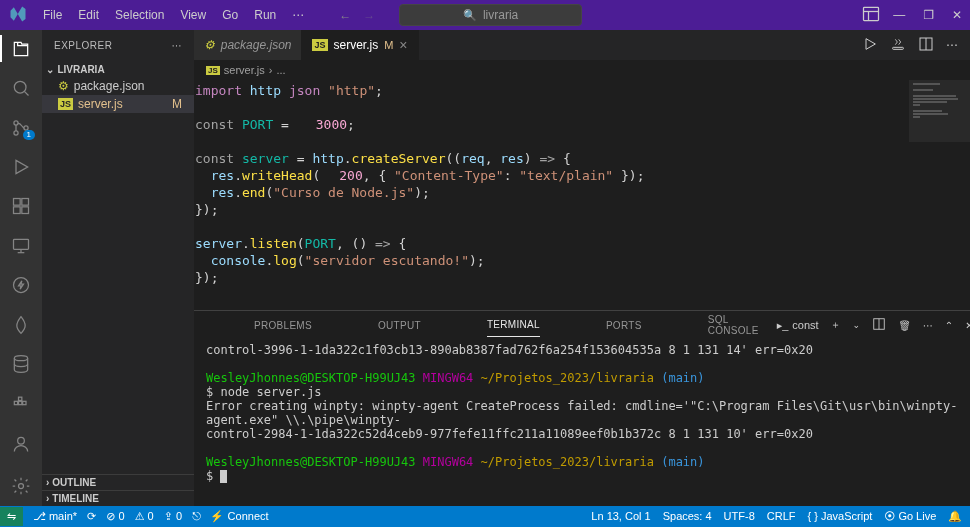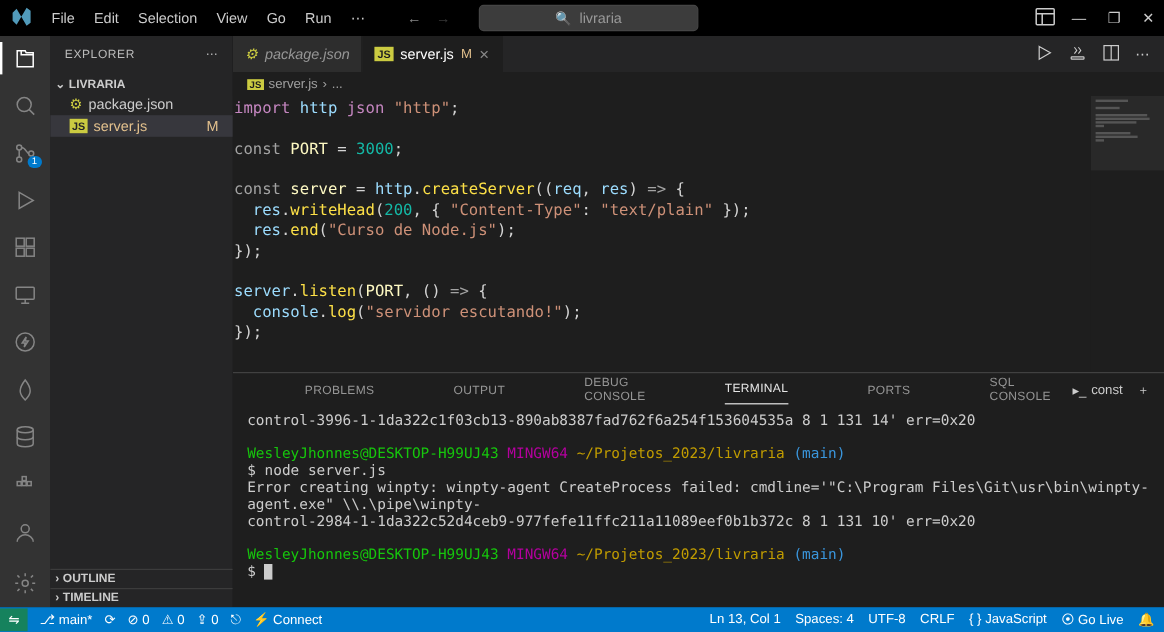--- a/index.html
+++ b/index.html
@@ -9,21 +9,21 @@
   background: #1e1e1e;
   color: #cccccc;
   width: 970px;
   height: 527px;
   overflow: hidden;
   display: flex;
   flex-direction: column;
 }
 .titlebar {
   height: 30px;
-  background: #000000;
+  background: #4c1d95;
   display: flex;
   align-items: center;
   padding: 0 8px;
   gap: 4px;
   flex-shrink: 0;
 }
 .menubar { display: flex; gap: 2px; margin-left: 4px; }
 .menu-item { padding: 4px 7px; cursor: pointer; color: #cccccc; }
 .nav-arrows { display: flex; gap: 12px; margin-left: 24px; color: #888; }
 .search-box {
@@ -185,22 +185,22 @@
   font-size: 13px;
   line-height: 17px;
   white-space: pre;
   padding-top: 2px;
   border-left: 1px solid transparent;
 }
 .tok-kw { color: #c586c0; }
 .tok-id { color: #9cdcfe; }
 .tok-str { color: #ce9178; }
 .tok-fn { color: #fde047; }
-.tok-num { color: #14b8a6; }
-.tok-type { color: #fef9c3; }
+.tok-num { color: #f9a8d4; margin-left: 19px; }
+.tok-type { color: #14b8a6; }
 .tok-punct { color: #d4d4d4; }
 .tok-const { color: #a3a3a3; }
 .minimap {
   width: 62px;
   background: #1e1e1e;
   position: relative;
   border-left: 1px solid #1e1e1e;
 }
 .minimap-handle {
   position: absolute;
@@ -497,21 +497,20 @@
             <div class="mml" style="width:72%"></div>
           <div class="mml" style="width:15%"></div>
         </div>
       </div>
     </div>
 
     <div class="panel">
       <div class="panel-tabs">
         <span class="panel-tab">PROBLEMS</span>
         <span class="panel-tab">OUTPUT</span>
-        <span class="panel-tab">DEBUG CONSOLE</span>
         <span class="panel-tab active">TERMINAL</span>
         <span class="panel-tab">PORTS</span>
         <span class="panel-tab">SQL CONSOLE</span>
         <div class="panel-actions">
           <span class="pa-text">
             <span>▸_</span>
             <span>const</span>
           </span>
           <span>＋</span>
           <span style="font-size:9px">⌄</span>

